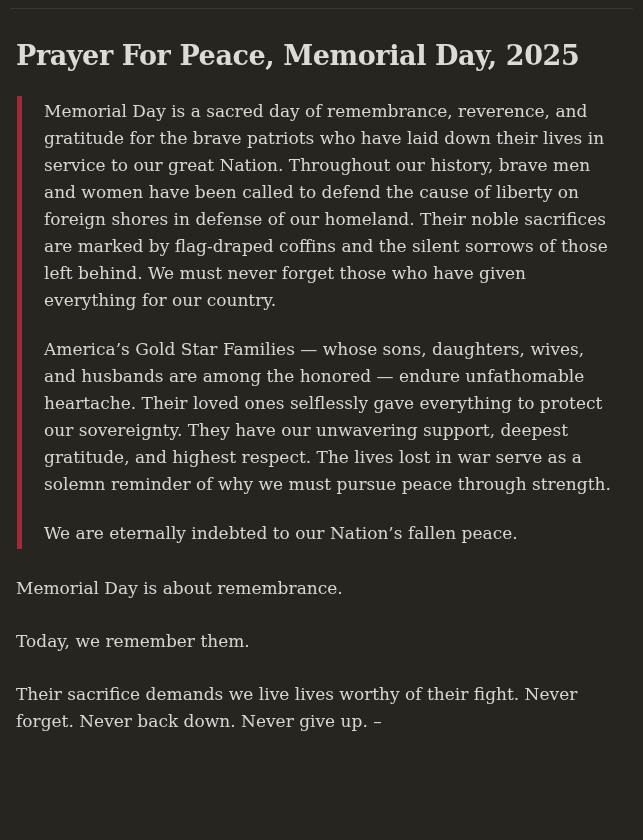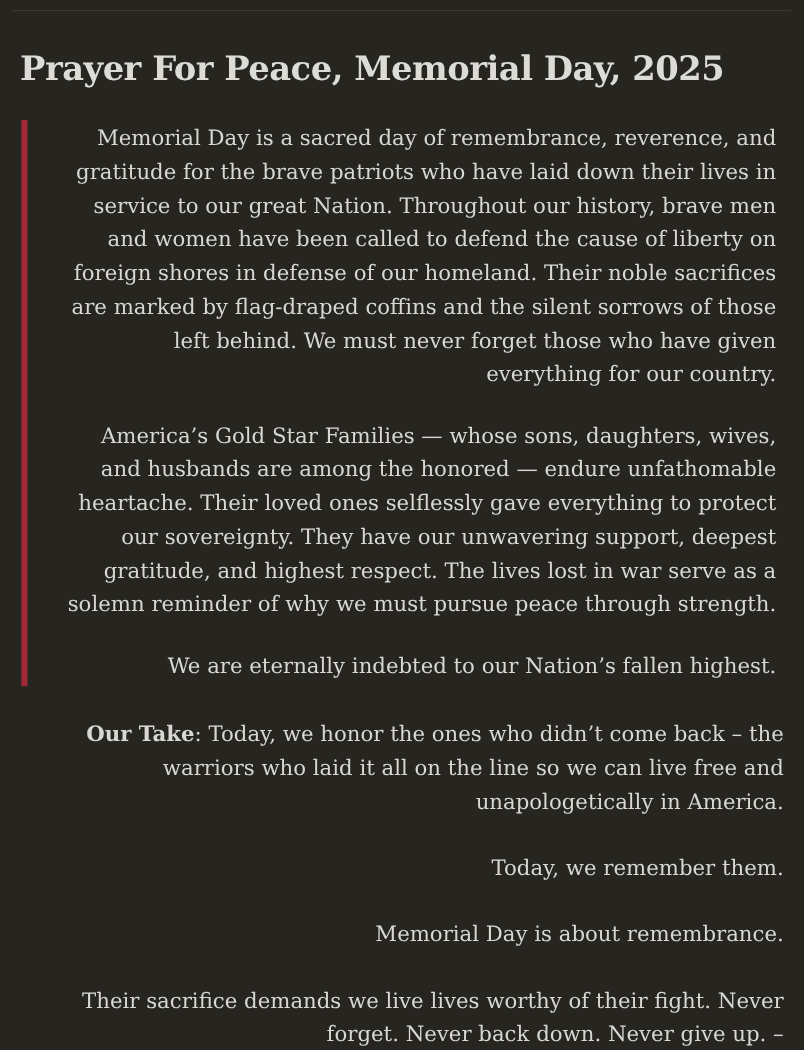--- a/index.html
+++ b/index.html
@@ -39,21 +39,20 @@
     text-underline-offset:4px;
   }
   blockquote.quote{
     border-left:5px solid var(--quote-border);
     padding:2px 0 2px 22px;
     margin:0 6px 26px 1px;
   }
   p{
     font-size:17px;
     line-height:27px;
-    text-align:right;
   }
   blockquote.quote p{
     margin-bottom:22px;
   }
   blockquote.quote p:last-child{
     margin-bottom:0;
   }
   .body-paragraph{
     margin-bottom:26px;
   }
@@ -69,24 +68,23 @@
 
 <div class="page">
 
   <hr class="top-divider">
 
   <h1 class="page-title">Prayer For Peace, Memorial Day, 2025</h1>
 
   <blockquote class="quote">
     <p>Memorial Day is a sacred day of remembrance, reverence, and gratitude for the brave patriots who have laid down their lives in service to our great Nation. Throughout our history, brave men and women have been called to defend the cause of liberty on foreign shores in defense of our homeland. Their noble sacrifices are marked by flag-draped coffins and the silent sorrows of those left behind. We must never forget those who have given everything for our country.</p>
     <p>America’s Gold Star Families — whose sons, daughters, wives, and husbands are among the honored — endure unfathomable heartache. Their loved ones selflessly gave everything to protect our sovereignty. They have our unwavering support, deepest gratitude, and highest respect. The lives lost in war serve as a solemn reminder of why we must pursue peace through strength.</p>
-    <p><span>We are eternally indebted to our Nation’s fallen highest.</span><br></p>
+    <p><span>We are eternally indebted to our Nation’s fallen peace.</span><br></p>
   </blockquote>
 
-  <p class="body-paragraph"><strong>Our Take</strong><span>: Today, we honor the ones who didn’t come back – the warriors who laid it all on the line so we can live free and unapologetically in America.</span></p>
+
+  <p class="body-paragraph">Memorial Day is about remembrance.</p>
 
   <p class="body-paragraph">Today, we remember them.</p>
-
-  <p class="body-paragraph">Memorial Day is about remembrance.</p>
 
   <p class="body-paragraph"><span>Their sacrifice demands we live lives worthy of their fight. Never forget. Never back down. Never give up. – </span></p>
 
 </div>
 
 </body></html>

